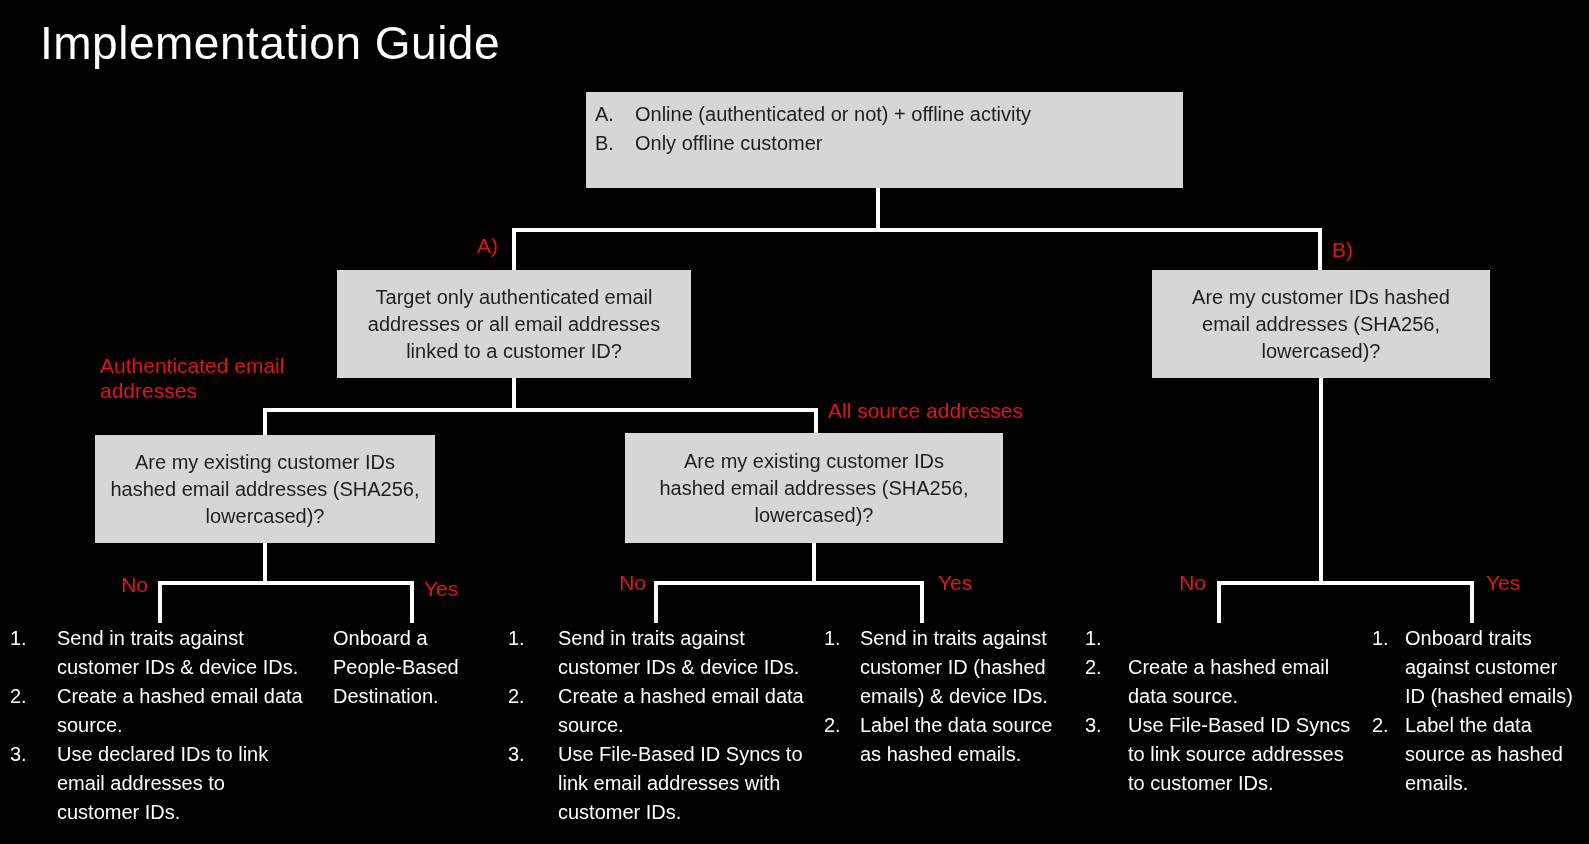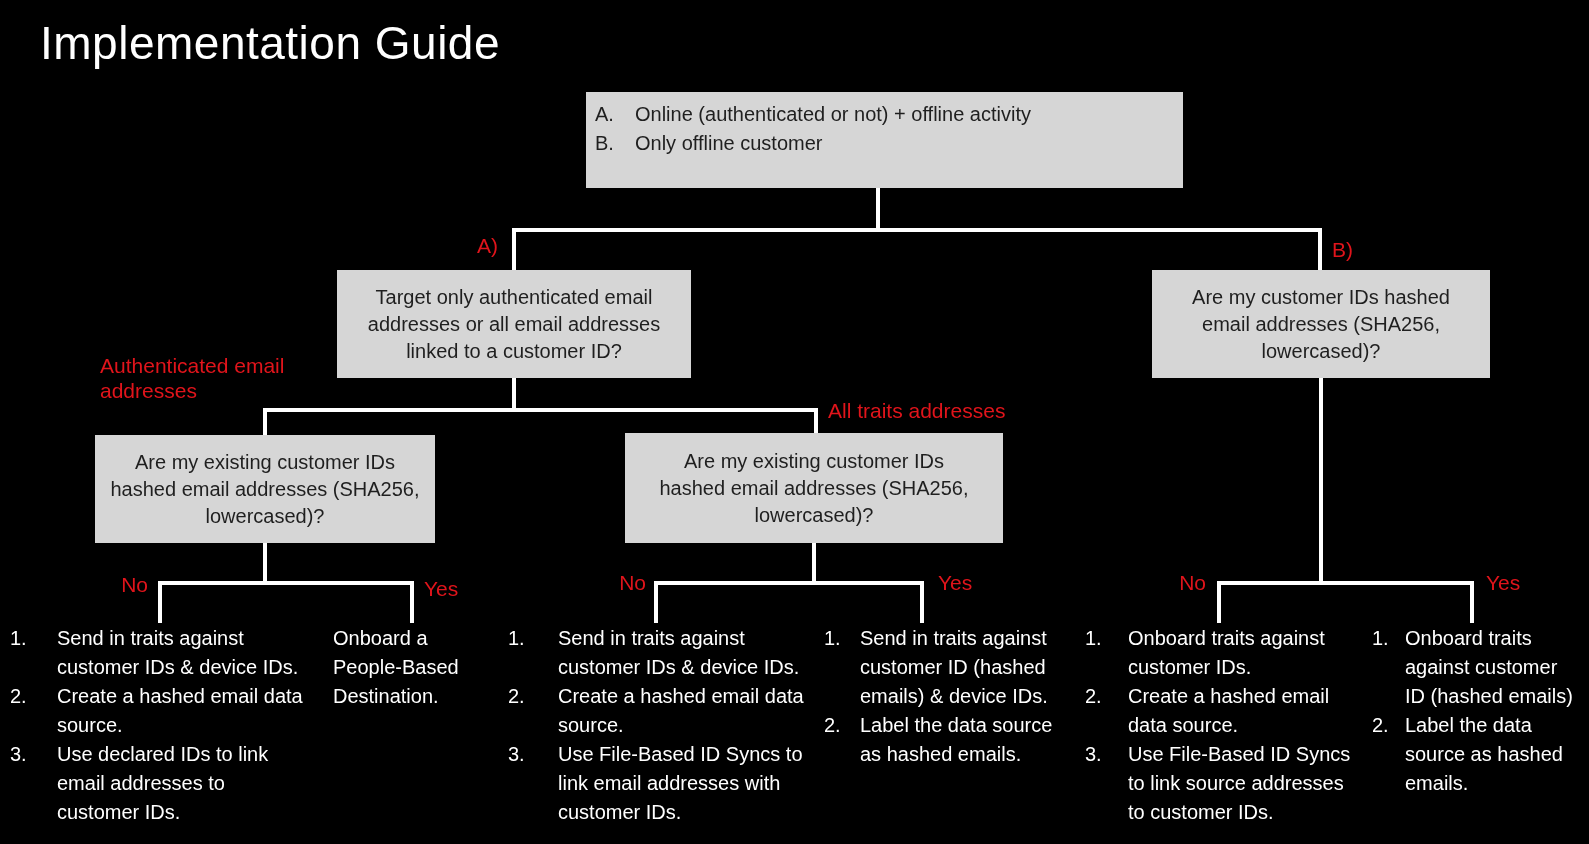--- a/index.html
+++ b/index.html
@@ -65,21 +65,21 @@
   </div>
 </div>
 
 <div class="abs red ra" style="left:448px;top:233px;width:50px;">A)</div>
 <div class="abs red" style="left:1332px;top:237px;">B)</div>
 
 <div class="abs gbox qbox" style="left:337px;top:270px;width:354px;height:108px;">Target only authenticated email addresses or all email addresses linked to a customer ID?</div>
 <div class="abs gbox qbox" style="left:1152px;top:270px;width:338px;height:108px;">Are my customer IDs hashed email addresses (SHA256, lowercased)?</div>
 
 <div class="abs red" style="left:100px;top:353px;width:200px;">Authenticated email addresses</div>
-<div class="abs red" style="left:828px;top:398px;white-space:nowrap;">All traits addresses</div>
+<div class="abs red" style="left:828px;top:398px;white-space:nowrap;">All source addresses</div>
 
 <div class="abs gbox qbox" style="left:95px;top:435px;width:340px;height:108px;">Are my existing customer IDs hashed email addresses (SHA256, lowercased)?</div>
 <div class="abs gbox qbox" style="left:625px;top:433px;width:378px;height:110px;padding:0 24px;">Are my existing customer IDs hashed email addresses (SHA256, lowercased)?</div>
 
 <div class="abs red ra" style="left:100px;top:572px;width:48px;">No</div>
 <div class="abs red" style="left:424px;top:576px;">Yes</div>
 <div class="abs red ra" style="left:598px;top:570px;width:48px;">No</div>
 <div class="abs red" style="left:938px;top:570px;">Yes</div>
 <div class="abs red ra" style="left:1158px;top:570px;width:48px;">No</div>
 <div class="abs red" style="left:1486px;top:570px;">Yes</div>
@@ -123,21 +123,20 @@
   </div>
   <div class="step">
     <span class="num" style="width:36px;">2.</span>
     <span style="width:195px;">Label the data source as hashed emails.</span>
   </div>
 </div>
 
 <div class="abs leaf" style="left:1085px;top:624px;width:280px;">
   <div class="step">
     <span class="num" style="width:43px;">1.</span>
-    <span style="width:237px;">Onboard traits against customer IDs.</span>
   </div>
   <div class="step">
     <span class="num" style="width:43px;">2.</span>
     <span style="width:237px;">Create a hashed email data source.</span>
   </div>
   <div class="step">
     <span class="num" style="width:43px;">3.</span>
     <span style="width:237px;">Use File-Based ID Syncs to link source addresses to customer IDs.</span>
   </div>
 </div>

